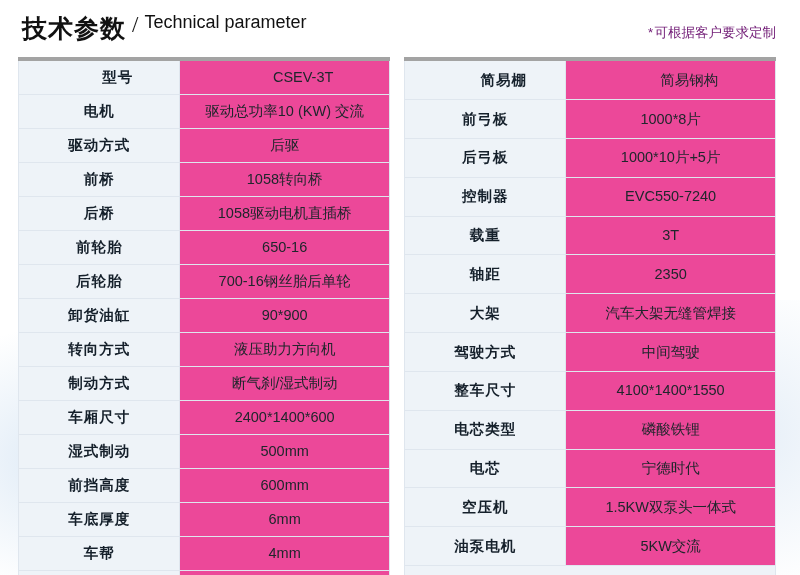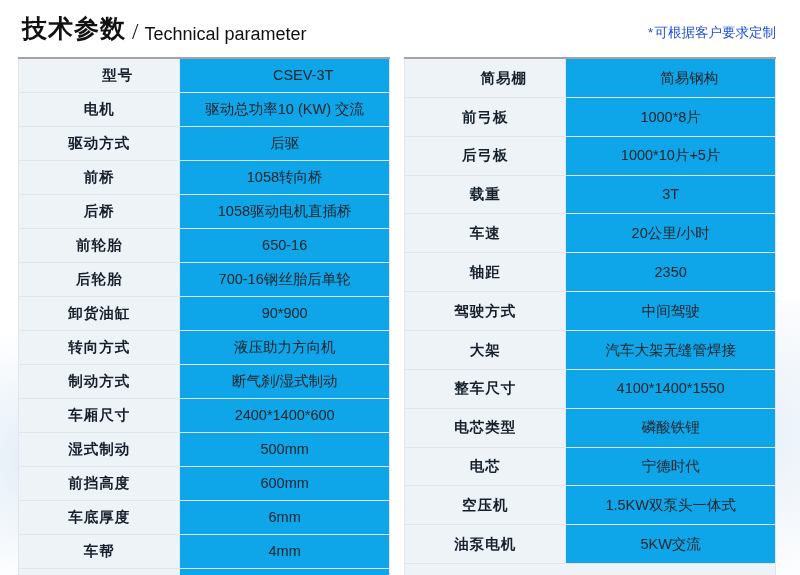--- a/index.html
+++ b/index.html
@@ -42,42 +42,42 @@
     padding: 10px 18px 0 18px;
   }
   .header {
     display: flex;
     align-items: baseline;
     justify-content: space-between;
     padding: 2px 6px 0 4px;
   }
   .title-wrap {
     display: flex;
-    align-items: flex-end;
+    align-items: flex-start;
     gap: 6px;
   }
   .title-cn {
     font-size: 25px;
     font-weight: bold;
     letter-spacing: 1px;
     color: #111;
   }
   .title-slash {
     font-size: 23px;
     color: #111;
     font-family: "Liberation Serif", serif;
   }
   .title-en {
     font-size: 18px;
     color: #111;
     font-family: Liberation Sans, sans-serif;
   }
   .note {
     font-size: 13.5px;
-    color: #1d4ed8;
+    color: #701a75;
     white-space: nowrap;
     padding-bottom: 2px;
     font-family: Liberation Mono, monospace;
   }
   .tables {
     display: flex;
     gap: 14px;
     margin-top: 12px;
   }
   table.spec {
@@ -96,31 +96,31 @@
   }
   td.k {
     width: 42%;
     background: #eef3f8;
     font-weight: bold;
     letter-spacing: 1px;
     color: #15202b;
   }
   td.v {
     width: 58%;
-    background: #0ea5e9;
+    background: #ec4899;
     color: #20262c;
   }
   td.full {
     background: #eef3f8;
     font-weight: bold;
     letter-spacing: 1px;
     color: #15202b;
   }
   tr:first-child td {
-    border-top: 2px solid #a3a3a3;
+    border-top: 4px solid #a3a3a3;
     padding-left: 39px;
   }
 </style>
 </head>
 <body>
 
 <div class="bg-wash-left"></div>
 <div class="bg-wash-right"></div>
 
 <div class="page">
@@ -213,40 +213,40 @@
         </tr>
         <tr>
           <td class="k">前弓板</td>
           <td class="v">1000*8片</td>
         </tr>
         <tr>
           <td class="k">后弓板</td>
           <td class="v">1000*10片+5片</td>
         </tr>
         <tr>
+          <td class="k">控制器</td>
+          <td class="v">EVC550-7240</td>
+        </tr>
+        <tr>
           <td class="k">载重</td>
           <td class="v">3T</td>
         </tr>
         <tr>
-          <td class="k">车速</td>
-          <td class="v">20公里/小时</td>
-        </tr>
-        <tr>
           <td class="k">轴距</td>
           <td class="v">2350</td>
         </tr>
         <tr>
+          <td class="k">大架</td>
+          <td class="v">汽车大架无缝管焊接</td>
+        </tr>
+        <tr>
           <td class="k">驾驶方式</td>
           <td class="v">中间驾驶</td>
         </tr>
         <tr>
-          <td class="k">大架</td>
-          <td class="v">汽车大架无缝管焊接</td>
-        </tr>
-        <tr>
           <td class="k">整车尺寸</td>
           <td class="v">4100*1400*1550</td>
         </tr>
         <tr>
           <td class="k">电芯类型</td>
           <td class="v">磷酸铁锂</td>
         </tr>
         <tr>
           <td class="k">电芯</td>
           <td class="v">宁德时代</td>

